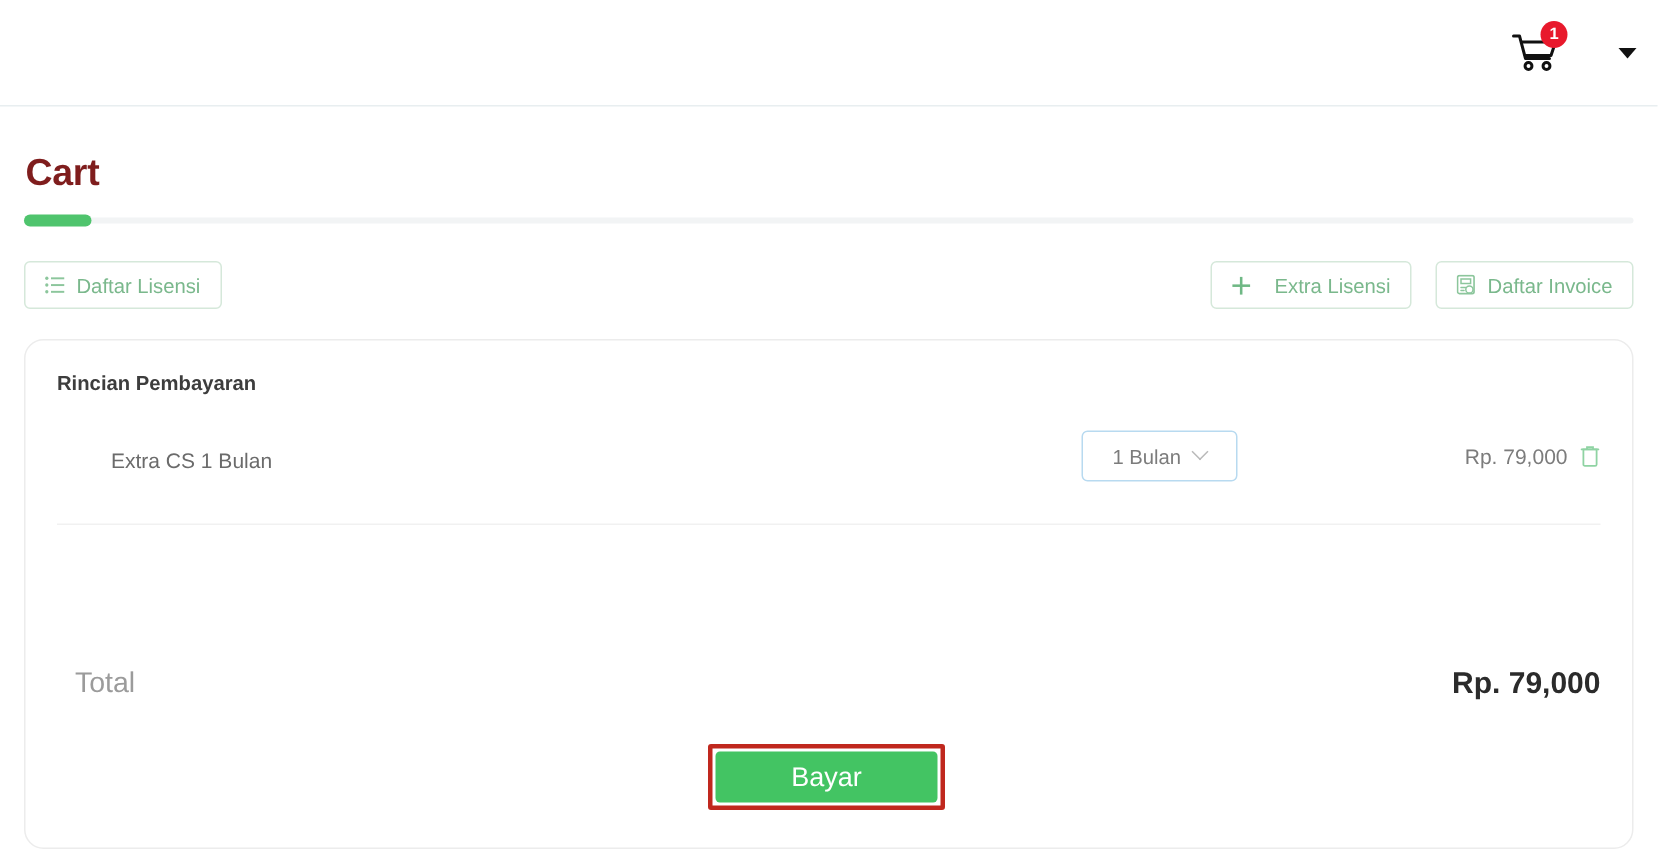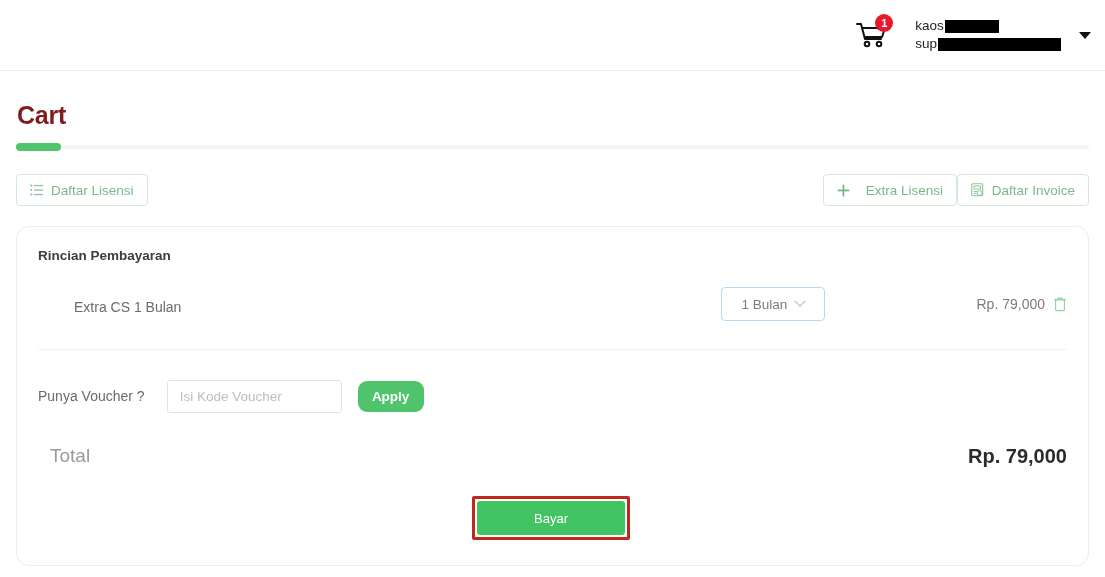--- a/index.html
+++ b/index.html
@@ -140,21 +140,21 @@
     font-family: "Liberation Sans", sans-serif;
     display: flex;
     align-items: center;
     justify-content: center;
     gap: 8px;
     padding: 0 13px;
     cursor: pointer;
     white-space: nowrap;
   }
   #btn-daftar-lisensi { left: 0; }
-  #btn-extra-lisensi { right: 132px; gap: 16px; }
+  #btn-extra-lisensi { right: 148px; gap: 16px; }
   #btn-daftar-invoice { right: 0; }
   .ico { display: inline-flex; align-items: center; }
 
   
   .card {
     position: absolute;
     left: 16px;
     top: 226px;
     width: 1073px;
     height: 340px;
@@ -309,51 +309,41 @@
     border-radius: 2px;
     padding: 2px;
   }
   .pay-btn {
     width: 100%;
     height: 100%;
     border: none;
     border-radius: 3px;
     background: #43c463;
     color: #ffffff;
-    font-size: 13px;
+    font-size: 18px;
     font-family: "Liberation Sans", sans-serif;
     cursor: pointer;
   }
 </style>
 </head>
 <body>
 
 <div class="topbar">
   <div class="topbar-right">
 
     <div class="cart-wrap">
       <svg width="32" height="28" viewBox="0 0 32 28">
         <path d="M1 3 H5 L9 18 H25" fill="none" stroke="#111" stroke-width="2" stroke-linecap="round" stroke-linejoin="round"></path>
         <path d="M7 7 H29 L26 16 H9" fill="none" stroke="#111" stroke-width="2" stroke-linecap="round" stroke-linejoin="round"></path>
         <circle cx="11" cy="23" r="2.3" fill="none" stroke="#111" stroke-width="2"></circle>
         <circle cx="23" cy="23" r="2.3" fill="none" stroke="#111" stroke-width="2"></circle>
       </svg>
       <span class="cart-badge">1</span>
     </div>
 
-    <div class="user-block">
-      <div class="user-line">
-        <span>kaos</span>
-        <span class="redact r1"></span>
-      </div>
-      <div class="user-line">
-        <span>sup</span>
-        <span class="redact r2"></span>
-      </div>
-    </div>
 
     <div class="caret-down"></div>
   </div>
 </div>
 
 <div class="page-title">Cart</div>
 
 <div class="progress-track">
   <div class="progress-fill"></div>
 </div>
@@ -415,25 +405,20 @@
         <svg width="14" height="16" viewBox="0 0 14 16">
           <path d="M1.4 3.6 h11.2 M5 3.6 V2.1 h4 v1.5" fill="none" stroke="#8fd3a3" stroke-width="1.2" stroke-linecap="round"></path>
           <path d="M2.6 3.6 h8.8 v10 a1 1 0 0 1 -1 1 H3.6 a1 1 0 0 1 -1 -1 z" fill="none" stroke="#8fd3a3" stroke-width="1.2"></path>
         </svg>
       </span>
     </div>
   </div>
 
   <div class="divider"></div>
 
-  <div class="voucher-row">
-    <span class="voucher-label">Punya Voucher ?</span>
-    <input class="voucher-input" type="text" placeholder="Isi Kode Voucher" style="">
-    <button class="apply-btn">Apply</button>
-  </div>
 
   <div class="total-row">
     <span class="total-label">Total</span>
     <span class="total-value">Rp. 79,000</span>
   </div>
 
   <div class="pay-highlight">
     <button class="pay-btn">Bayar</button>
   </div>
 

